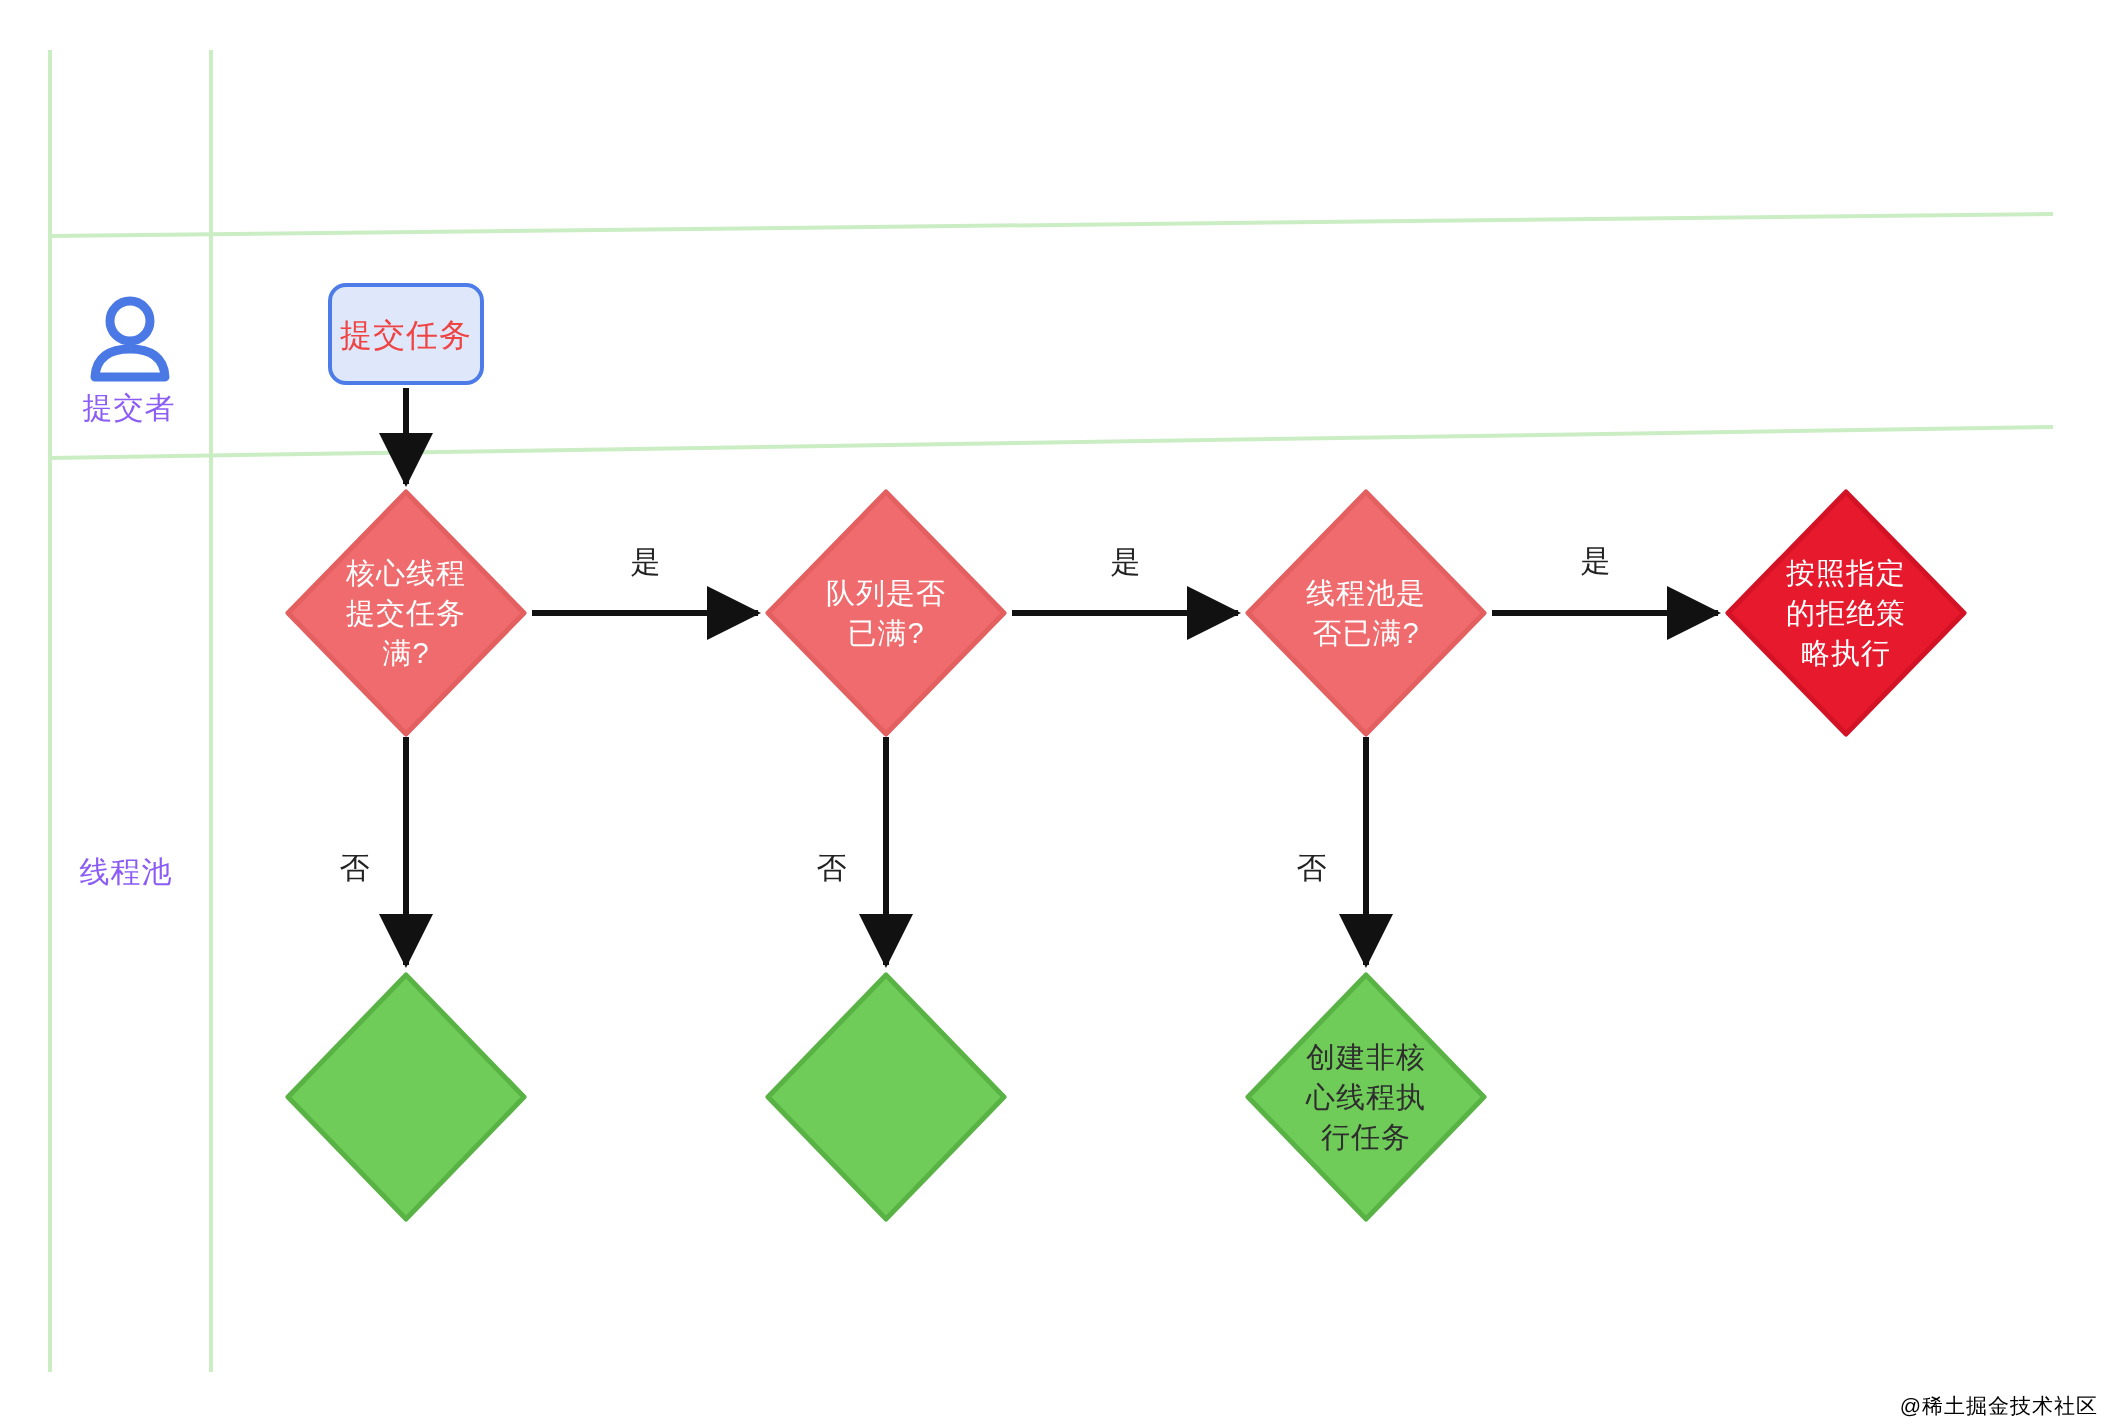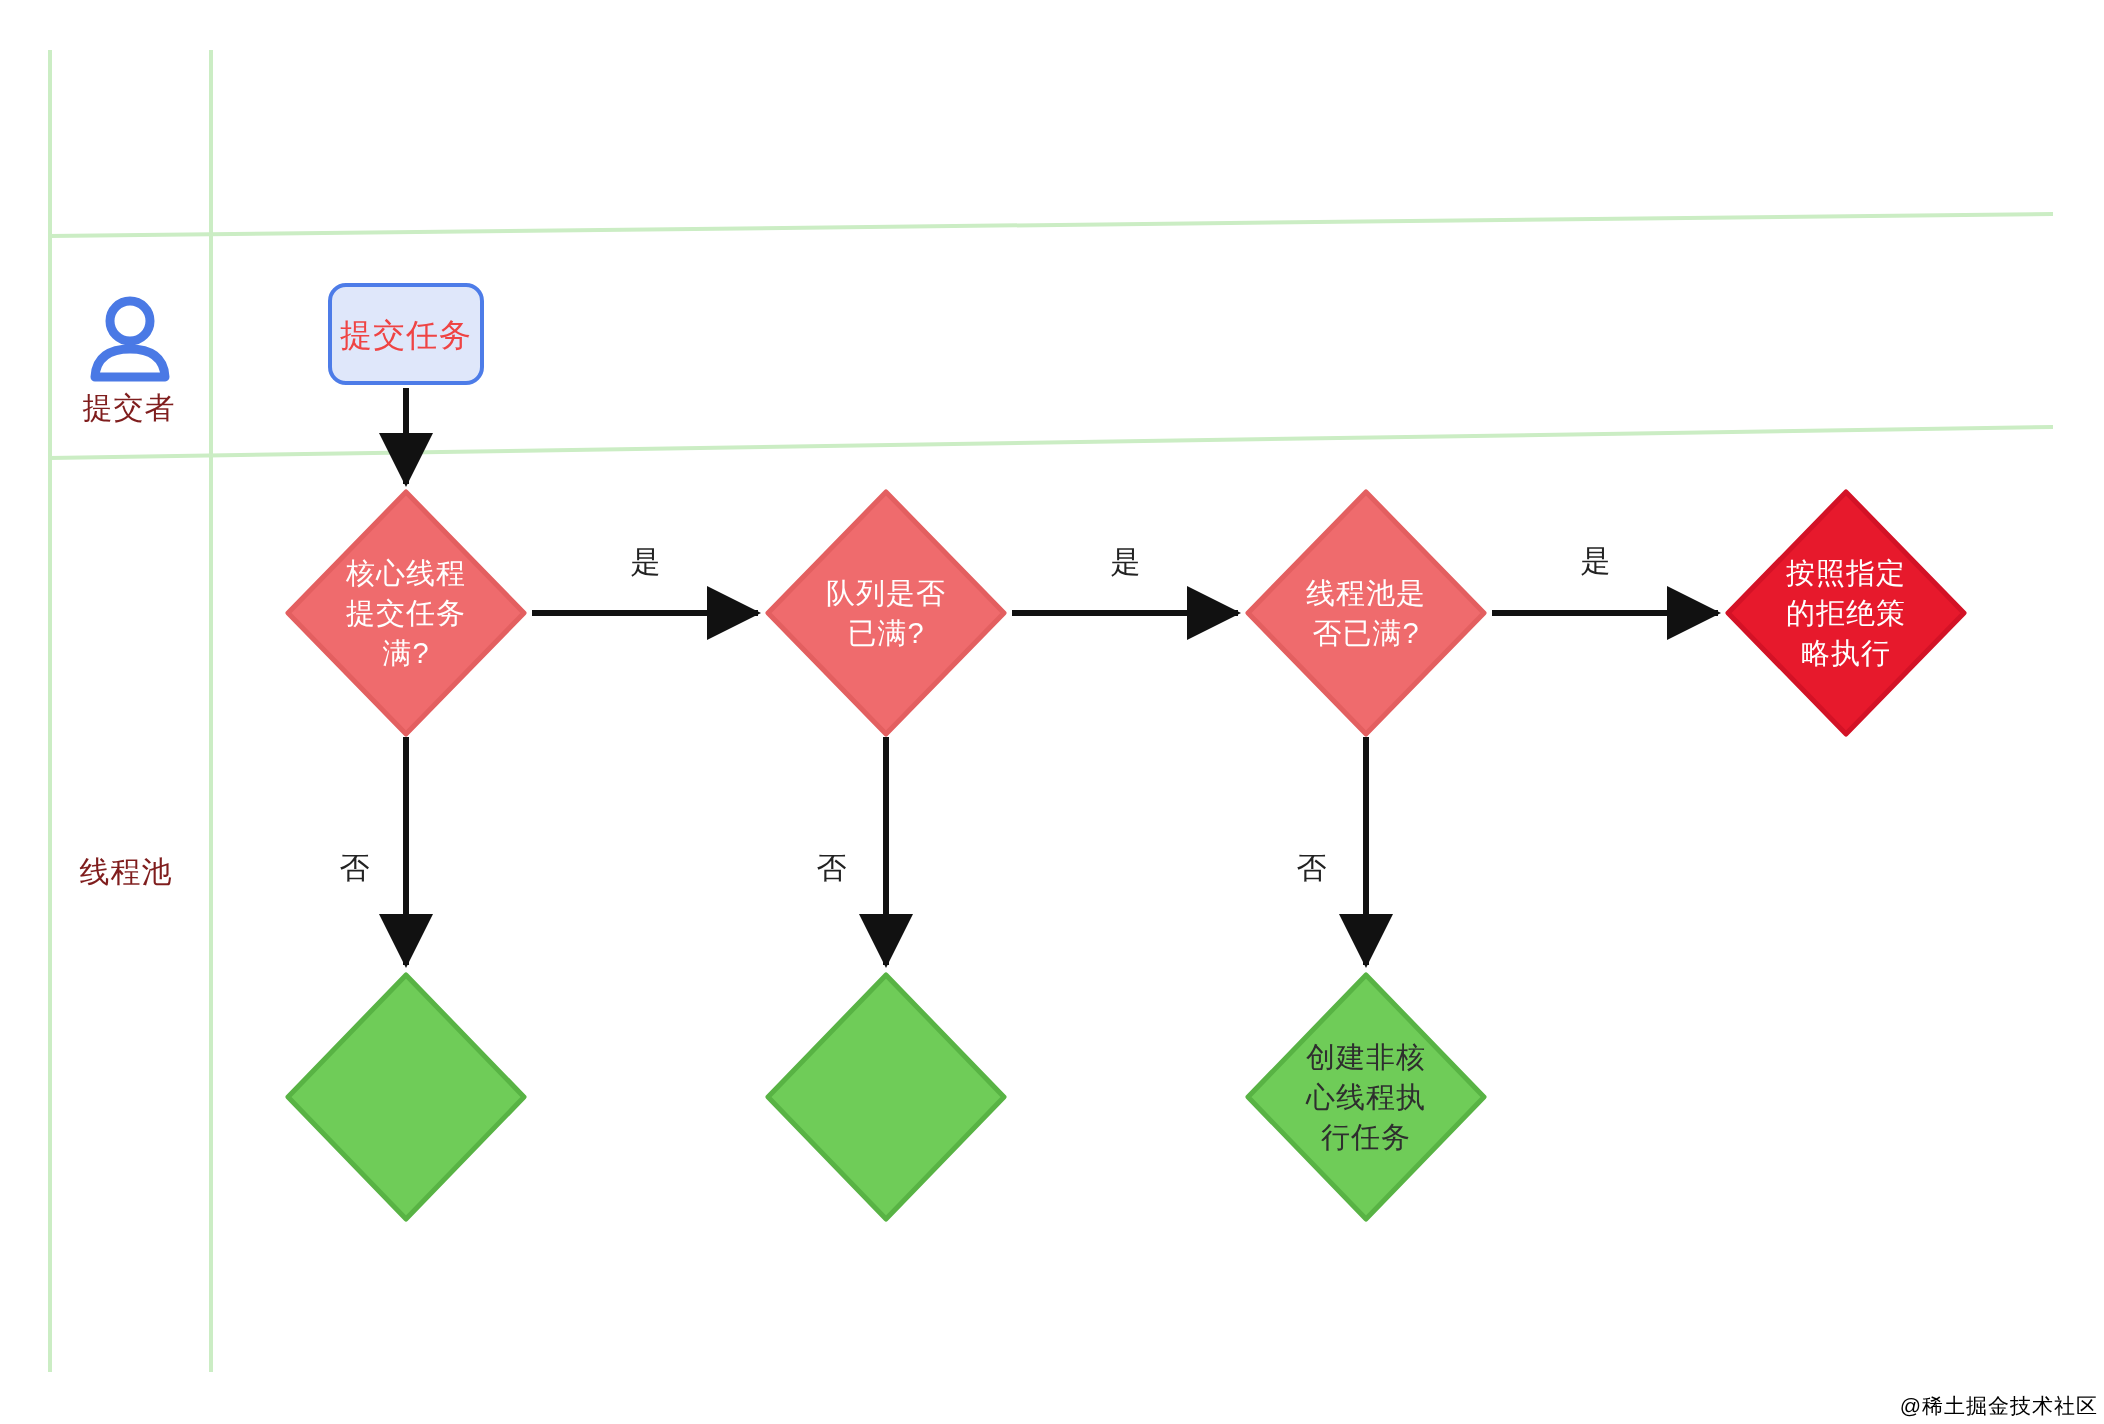--- a/index.html
+++ b/index.html
@@ -16,21 +16,21 @@
     white-space:pre-line;
     text-align:center;
     color:#333333;
     letter-spacing:1px;
     user-select:none;
   }
   .node-label{font-size:29px;line-height:40px;width:200px;}
   .node-label.on-red{color:#ffffff;}
   .node-label.on-green{color:#2e2e2e;}
   .box-label{font-size:32px;line-height:40px;width:200px;color:#ef4444;}
-  .lane-label{font-size:30px;line-height:40px;width:160px;color:#7f1d1d;}
+  .lane-label{font-size:30px;line-height:40px;width:160px;color:#8b5cf6;}
   .edge-label{font-size:30px;line-height:42px;width:60px;color:#222222;}
   .watermark{
     position:absolute;
     right:6px;top:1392px;
     font-size:21px;
     color:#000000;
     letter-spacing:1px;
     white-space:nowrap;
   }
 </style>

